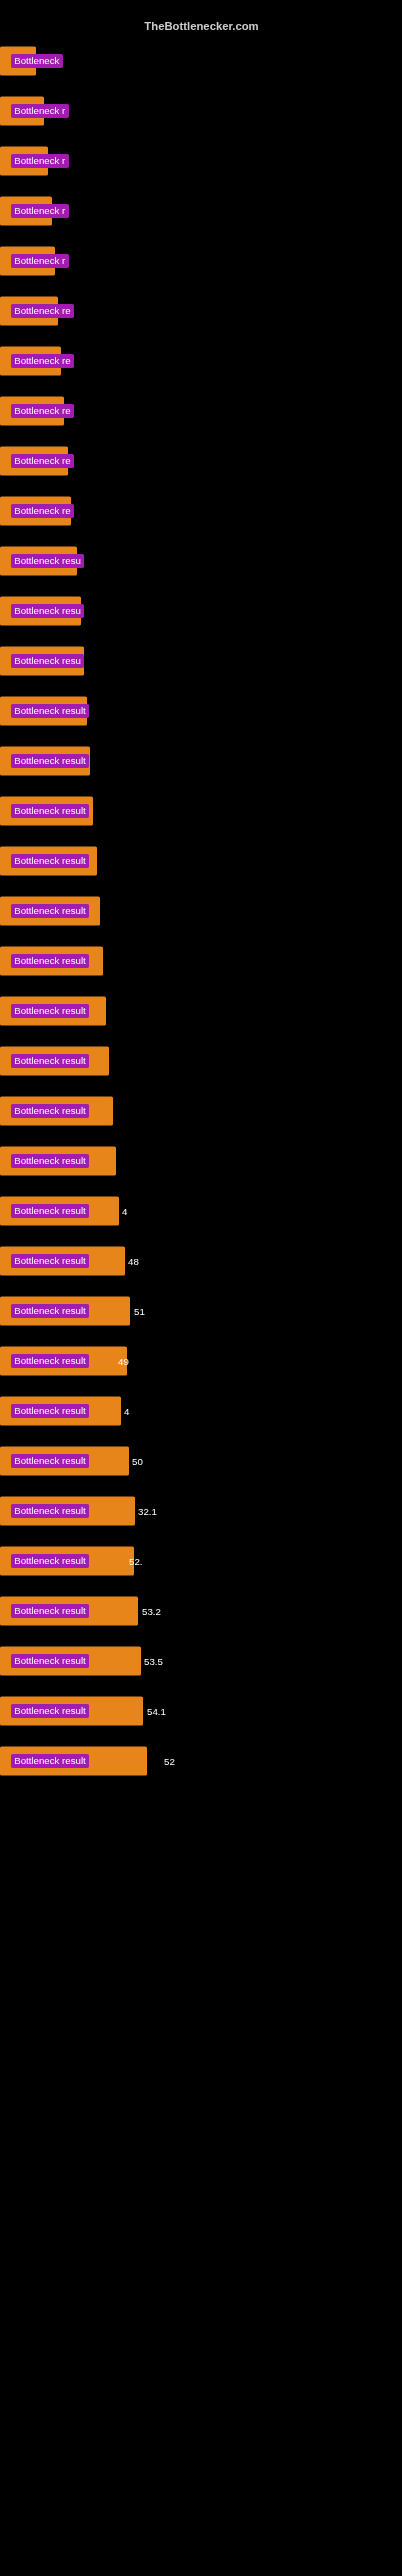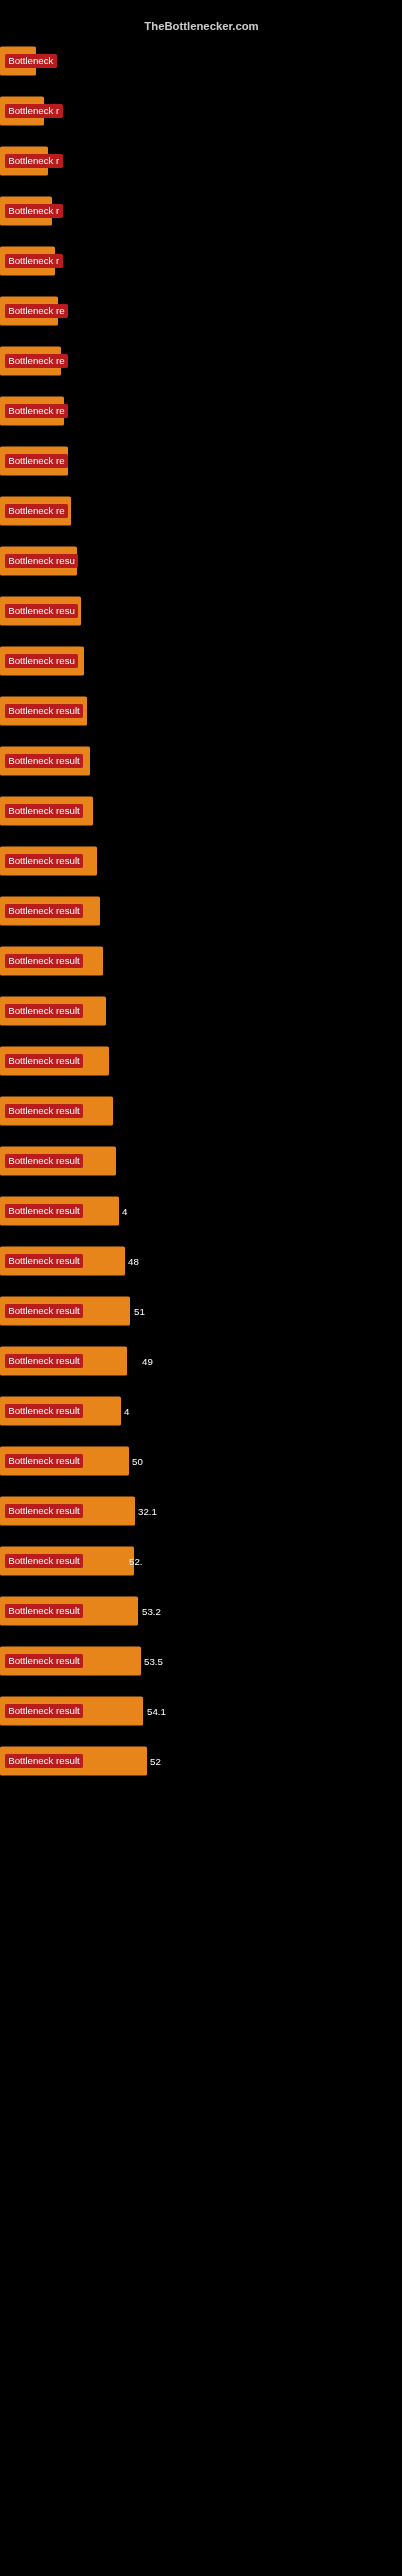--- a/index.html
+++ b/index.html
@@ -26,26 +26,26 @@
       align-items: center;
       height: 50px;
       padding: 6.4px 0 6.4px 0;
       position: relative;
     }
     .bar-label {
       color: #fff;
       font-size: 9.7px;
       white-space: nowrap;
       position: absolute;
-      left: 5px;
+      left: 11px;
       top: 50%;
       transform: translateY(-50%);
       z-index: 2;
       padding: 1.6px 3.2px;
-      background: #b91c1c;
+      background: #a21caf;
       border-radius: 1.6px;
     }
     .bar-fill {
       height: 29px;
       background: #e8851a;
       position: absolute;
       left: 0;
       top: 50%;
       transform: translateY(-50%);
       border-radius: 1.6px;
@@ -169,21 +169,21 @@
       <div class="bar-value" style="left: 128px;">48</div>
     </div>
     <div class="bar-row">
       <div class="bar-fill" style="width: 130px;"></div>
       <div class="bar-label">Bottleneck result</div>
       <div class="bar-value" style="left: 134px; text-align: center;">51</div>
     </div>
     <div class="bar-row">
       <div class="bar-fill" style="width: 127px;"></div>
       <div class="bar-label">Bottleneck result</div>
-      <div class="bar-value" style="left: 142px;">49</div>
+      <div class="bar-value" style="left: 118px;">49</div>
     </div>
     <div class="bar-row">
       <div class="bar-fill" style="width: 121px;"></div>
       <div class="bar-label">Bottleneck result</div>
       <div class="bar-value" style="left: 124px;">4</div>
     </div>
     <div class="bar-row">
       <div class="bar-fill" style="width: 129px;"></div>
       <div class="bar-label">Bottleneck result</div>
       <div class="bar-value" style="left: 132px;">50</div>
@@ -209,16 +209,16 @@
       <div class="bar-value" style="left: 144px;">53.5</div>
     </div>
     <div class="bar-row">
       <div class="bar-fill" style="width: 143px;"></div>
       <div class="bar-label">Bottleneck result</div>
       <div class="bar-value" style="left: 147px; text-align: right;">54.1</div>
     </div>
     <div class="bar-row">
       <div class="bar-fill" style="width: 147px;"></div>
       <div class="bar-label">Bottleneck result</div>
-      <div class="bar-value" style="left: 150px;">52</div>
+      <div class="bar-value" style="left: 164px;">52</div>
     </div>
   </div>
 
 
 </body></html>

